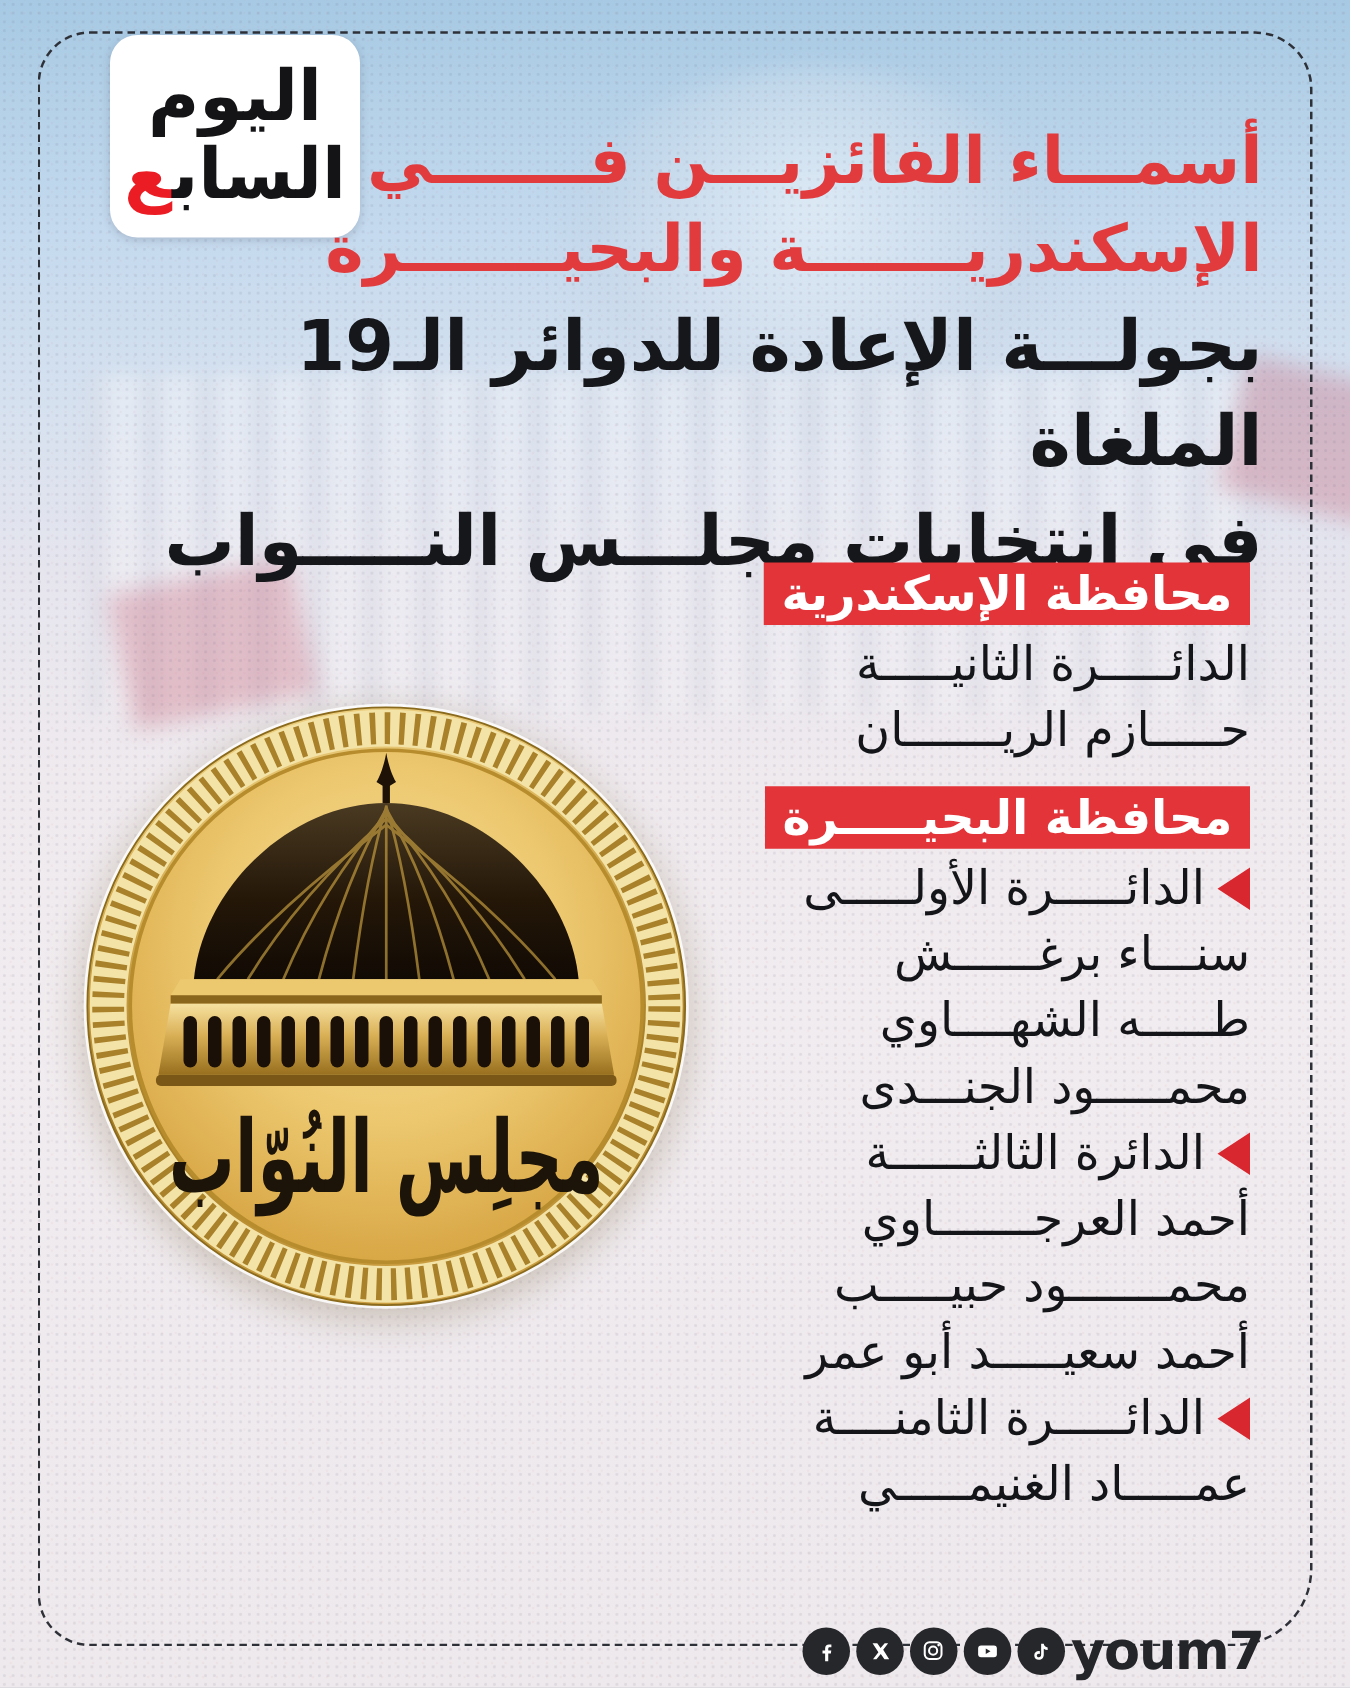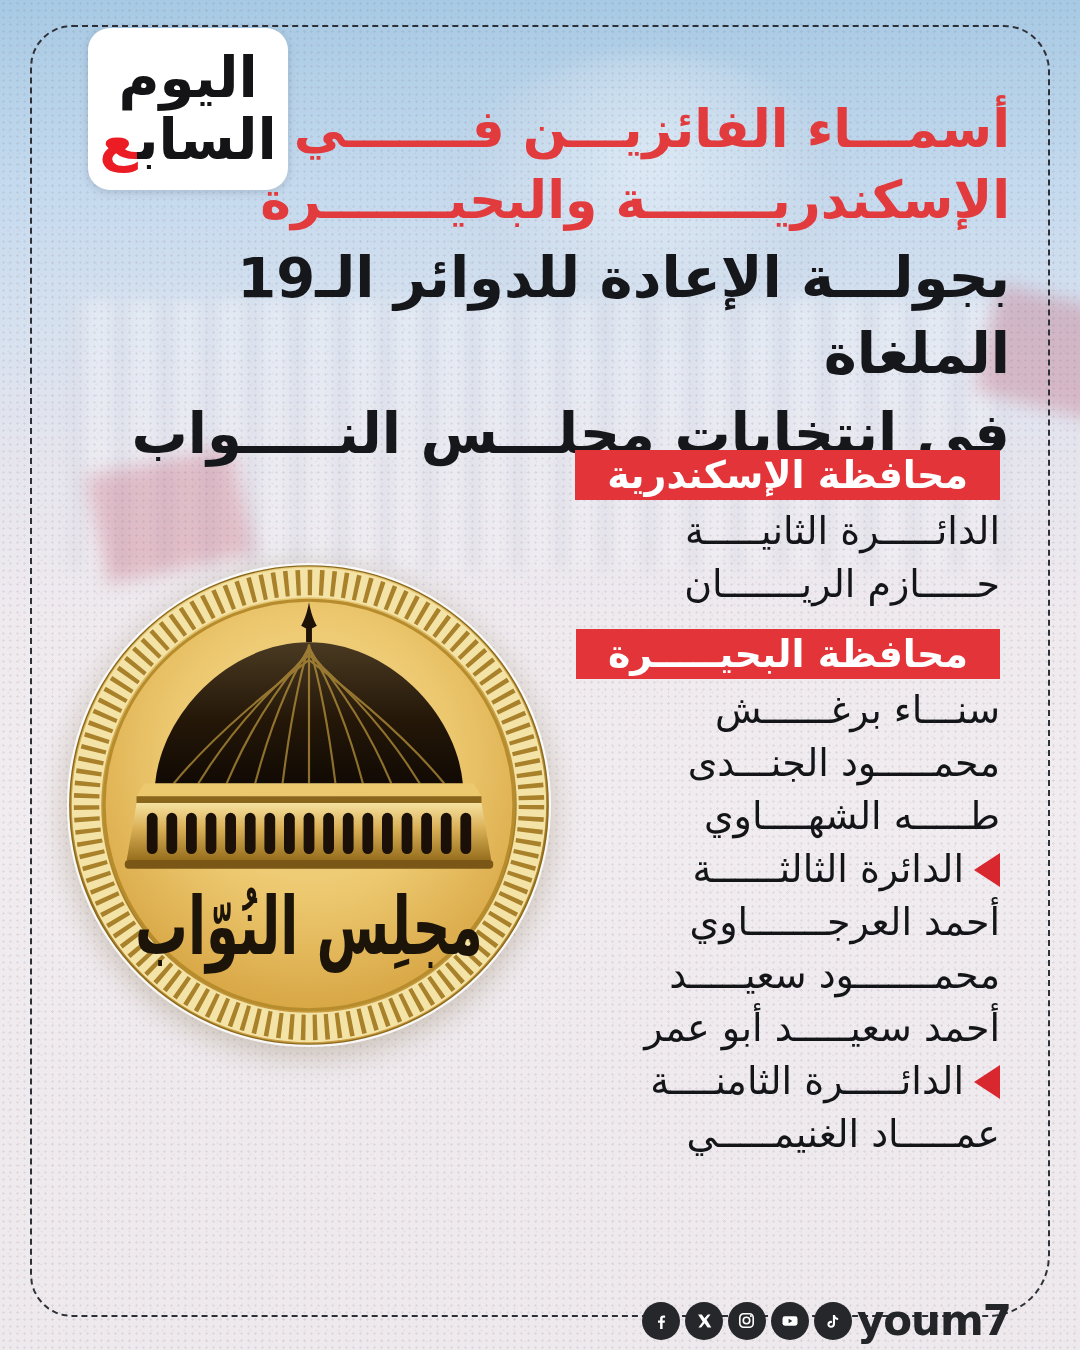--- a/index.html
+++ b/index.html
@@ -35,21 +35,21 @@
   
   .headline{position:absolute;left:130px;right:70px;top:94px;text-align:right;direction:rtl;}
   .headline .red{color:#e23b3e;font-weight:bold;font-size:52px;line-height:71px;}
   .headline .black{color:#16171b;font-weight:bold;font-size:56px;line-height:76px;margin-top:4px;}
   
   .medallion{position:absolute;left:64px;top:560px;width:490px;height:490px;
     filter:drop-shadow(0 8px 16px rgba(120,100,60,.35));}
   
   .list{position:absolute;right:80px;top:450px;width:402px;direction:rtl;text-align:right;}
   .badge{display:block;background:#e23439;color:#ffffff;font-weight:bold;font-size:38px;
-    line-height:50px;padding:0 32px;margin:0 0 5px 0;width:max-content;max-width:402px;}
+    line-height:50px;padding:0 14px;margin:0 0 5px 0;width:max-content;max-width:402px;}
   .badge.second{margin-top:18px;}
   .row{display:flex;align-items:center;gap:10px;color:#141519;font-weight:normal;
     font-size:38px;line-height:53px;white-space:nowrap;}
   .arrow{display:inline-block;width:0;height:0;border-top:17px solid transparent;
     border-bottom:17px solid transparent;border-right:26px solid #d8272f;flex:0 0 auto;}
   
   .social{position:absolute;right:54px;top:1296px;display:flex;align-items:center;gap:5px;}
   .sicon{width:38px;height:38px;border-radius:50%;background:#26272b;display:flex;
     align-items:center;justify-content:center;flex:0 0 auto;}
   .sicon svg{display:block;}
@@ -158,37 +158,41 @@
   <div class="list">
     <span class="badge">محافظة الإسكندرية</span>
     <div class="row">
         <span>الدائـــــرة الثانيـــــة</span>
       </div>
     <div class="row">
         <span>حـــــازم الريـــــــان</span>
       </div>
     <span class="badge second">محافظة البحيـــــرة</span>
     <div class="row">
+        <span class="arrow"></span>
+        <span>الدائـــــرة الأولـــــى</span>
+      </div>
+    <div class="row">
         <span>سنـــاء برغــــــش</span>
       </div>
     <div class="row">
+        <span>طـــــه الشهــــاوي</span>
+      </div>
+    <div class="row">
         <span>محمـــــود الجنـــدى</span>
-      </div>
-    <div class="row">
-        <span>طـــــه الشهــــاوي</span>
       </div>
     <div class="row">
         <span class="arrow"></span>
         <span>الدائرة الثالثــــــة</span>
       </div>
     <div class="row">
         <span>أحمد العرجـــــــاوي</span>
       </div>
     <div class="row">
-        <span>محمـــــــود سعيـــــد</span>
+        <span>محمـــــــود حبيـــــب</span>
       </div>
     <div class="row">
         <span>أحمد سعيـــــد أبو عمر</span>
       </div>
     <div class="row">
         <span class="arrow"></span>
         <span>الدائـــــرة الثامنــــة</span>
       </div>
     <div class="row">
         <span>عمـــــاد الغنيمـــــي</span>

